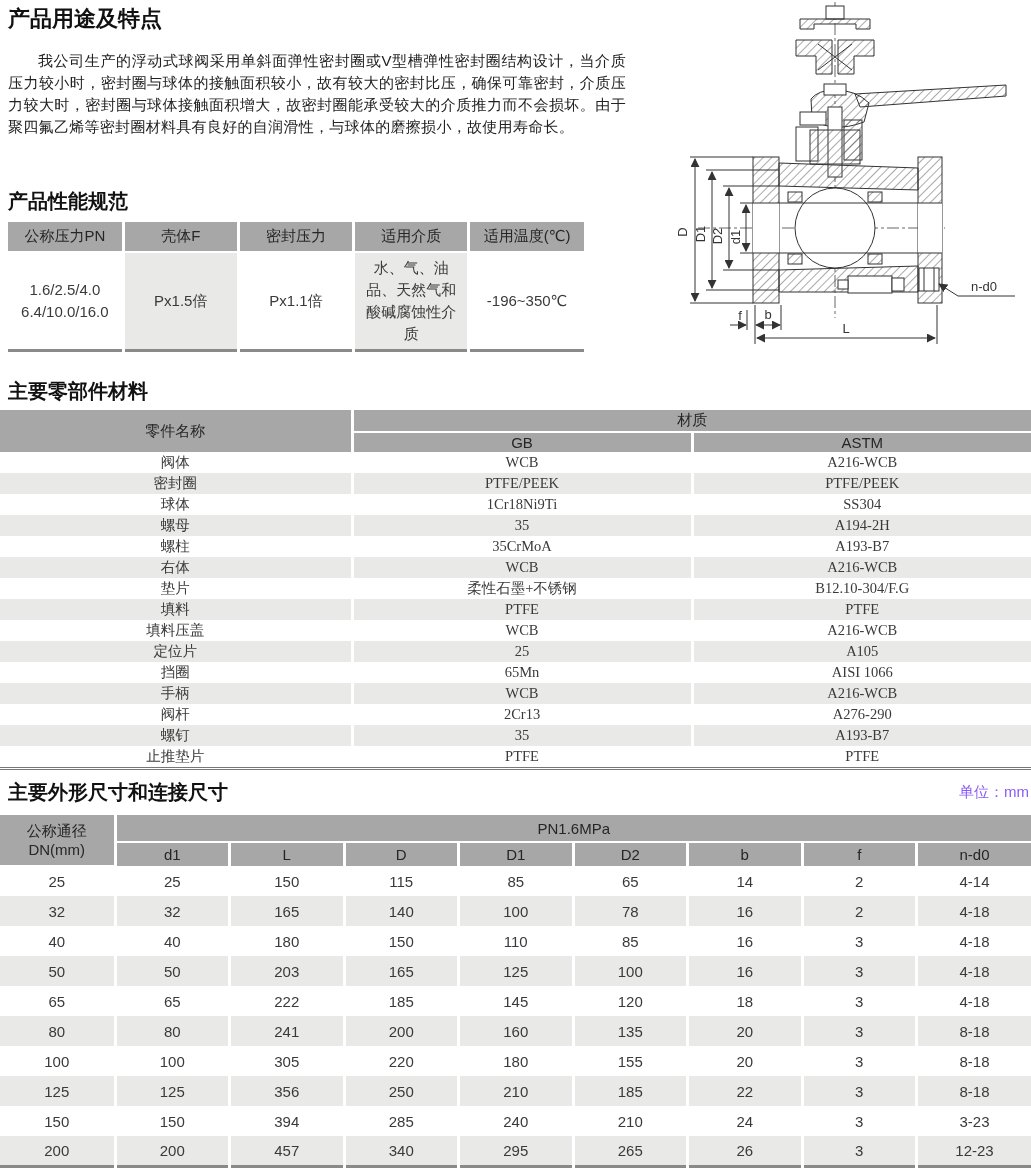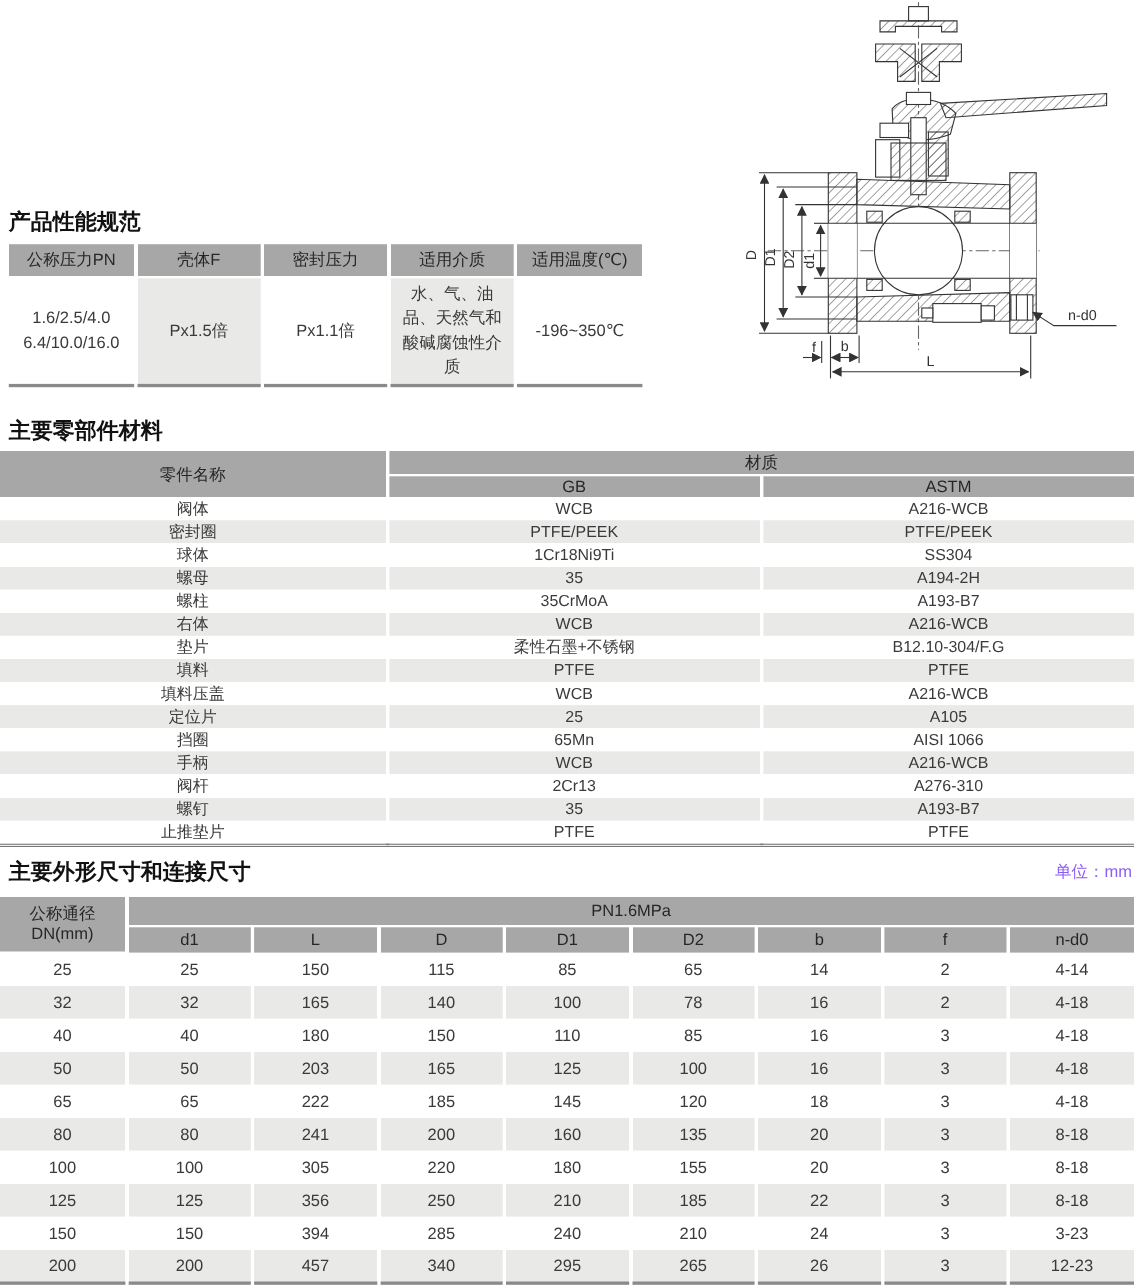--- a/index.html
+++ b/index.html
@@ -33,21 +33,21 @@
   .perf td{font-size:15px;white-space:pre-line;line-height:1.45;padding:0 6px;}
   .perf td:nth-child(2),.perf td:nth-child(4){background:#e9e9e7;}
   .perf th:not(:last-child),.perf td:not(:last-child){border-right:3px solid #fff;}
   .perf th{border-bottom:2px solid #fff;}
 
   
   .materials{position:absolute;left:0;top:378px;width:1031px;}
   .materials h2{margin-left:8px;margin-bottom:5px;}
   .materials table{width:1031px;border-bottom:3px double #777;}
   .materials thead tr{height:20px;}
-  .materials tbody tr{height:20px;}
+  .materials tbody tr{height:20px;font-family:Liberation Serif, serif;}
   .materials th{font-size:15px;}
   .materials td{font-size:14.5px;}
   .materials tbody tr:nth-child(even) td{background:#e9e9e7;}
   .materials td:not(:last-child){border-right:3px solid #fff;}
 
   
   .dims{position:absolute;left:0;top:779px;width:1031px;}
   .dims .title-row{display:flex;justify-content:space-between;align-items:center;margin-bottom:9px;}
   .dims .title-row h2{margin-left:8px;}
   .unit{font-size:15px;color:#8b5cf6;margin-right:2px;}
@@ -66,20 +66,24 @@
   
   .drawing{position:absolute;left:640px;top:0;width:391px;height:350px;}
   .drawing svg{display:block;}
   .dim-text{font-size:13px;fill:#333;}
 </style>
 </head>
 <body>
 
 <div class="page">
 
+  <div class="intro">
+    <h1>产品用途及特点</h1>
+    <p>我公司生产的浮动式球阀采用单斜面弹性密封圈或V型槽弹性密封圈结构设计，当介质压力较小时，密封圈与球体的接触面积较小，故有较大的密封比压，确保可靠密封，介质压力较大时，密封圈与球体接触面积增大，故密封圈能承受较大的介质推力而不会损坏。由于聚四氟乙烯等密封圈材料具有良好的自润滑性，与球体的磨擦损小，故使用寿命长。</p>
+  </div>
 
   <div class="drawing">
     <svg width="391" height="350" viewBox="0 0 391 350">
       <defs>
         <pattern id="hatch" width="6" height="6" patternTransform="rotate(45)" patternUnits="userSpaceOnUse">
           <line x1="0" y1="0" x2="0" y2="6" stroke="#555" stroke-width="1"></line>
         </pattern>
         <marker id="arr" viewBox="0 0 10 10" refX="9" refY="5" markerWidth="9" markerHeight="9" orient="auto-start-reverse">
           <path d="M0,0 L10,5 L0,10 z" fill="#333"></path>
         </marker>
@@ -285,21 +289,21 @@
             <td>AISI 1066</td>
           </tr>
           <tr>
             <td>手柄</td>
             <td>WCB</td>
             <td>A216-WCB</td>
           </tr>
           <tr>
             <td>阀杆</td>
             <td>2Cr13</td>
-            <td>A276-310</td>
+            <td>A276-290</td>
           </tr>
           <tr>
             <td>螺钉</td>
             <td>35</td>
             <td>A193-B7</td>
           </tr>
           <tr>
             <td>止推垫片</td>
             <td>PTFE</td>
             <td>PTFE</td>

